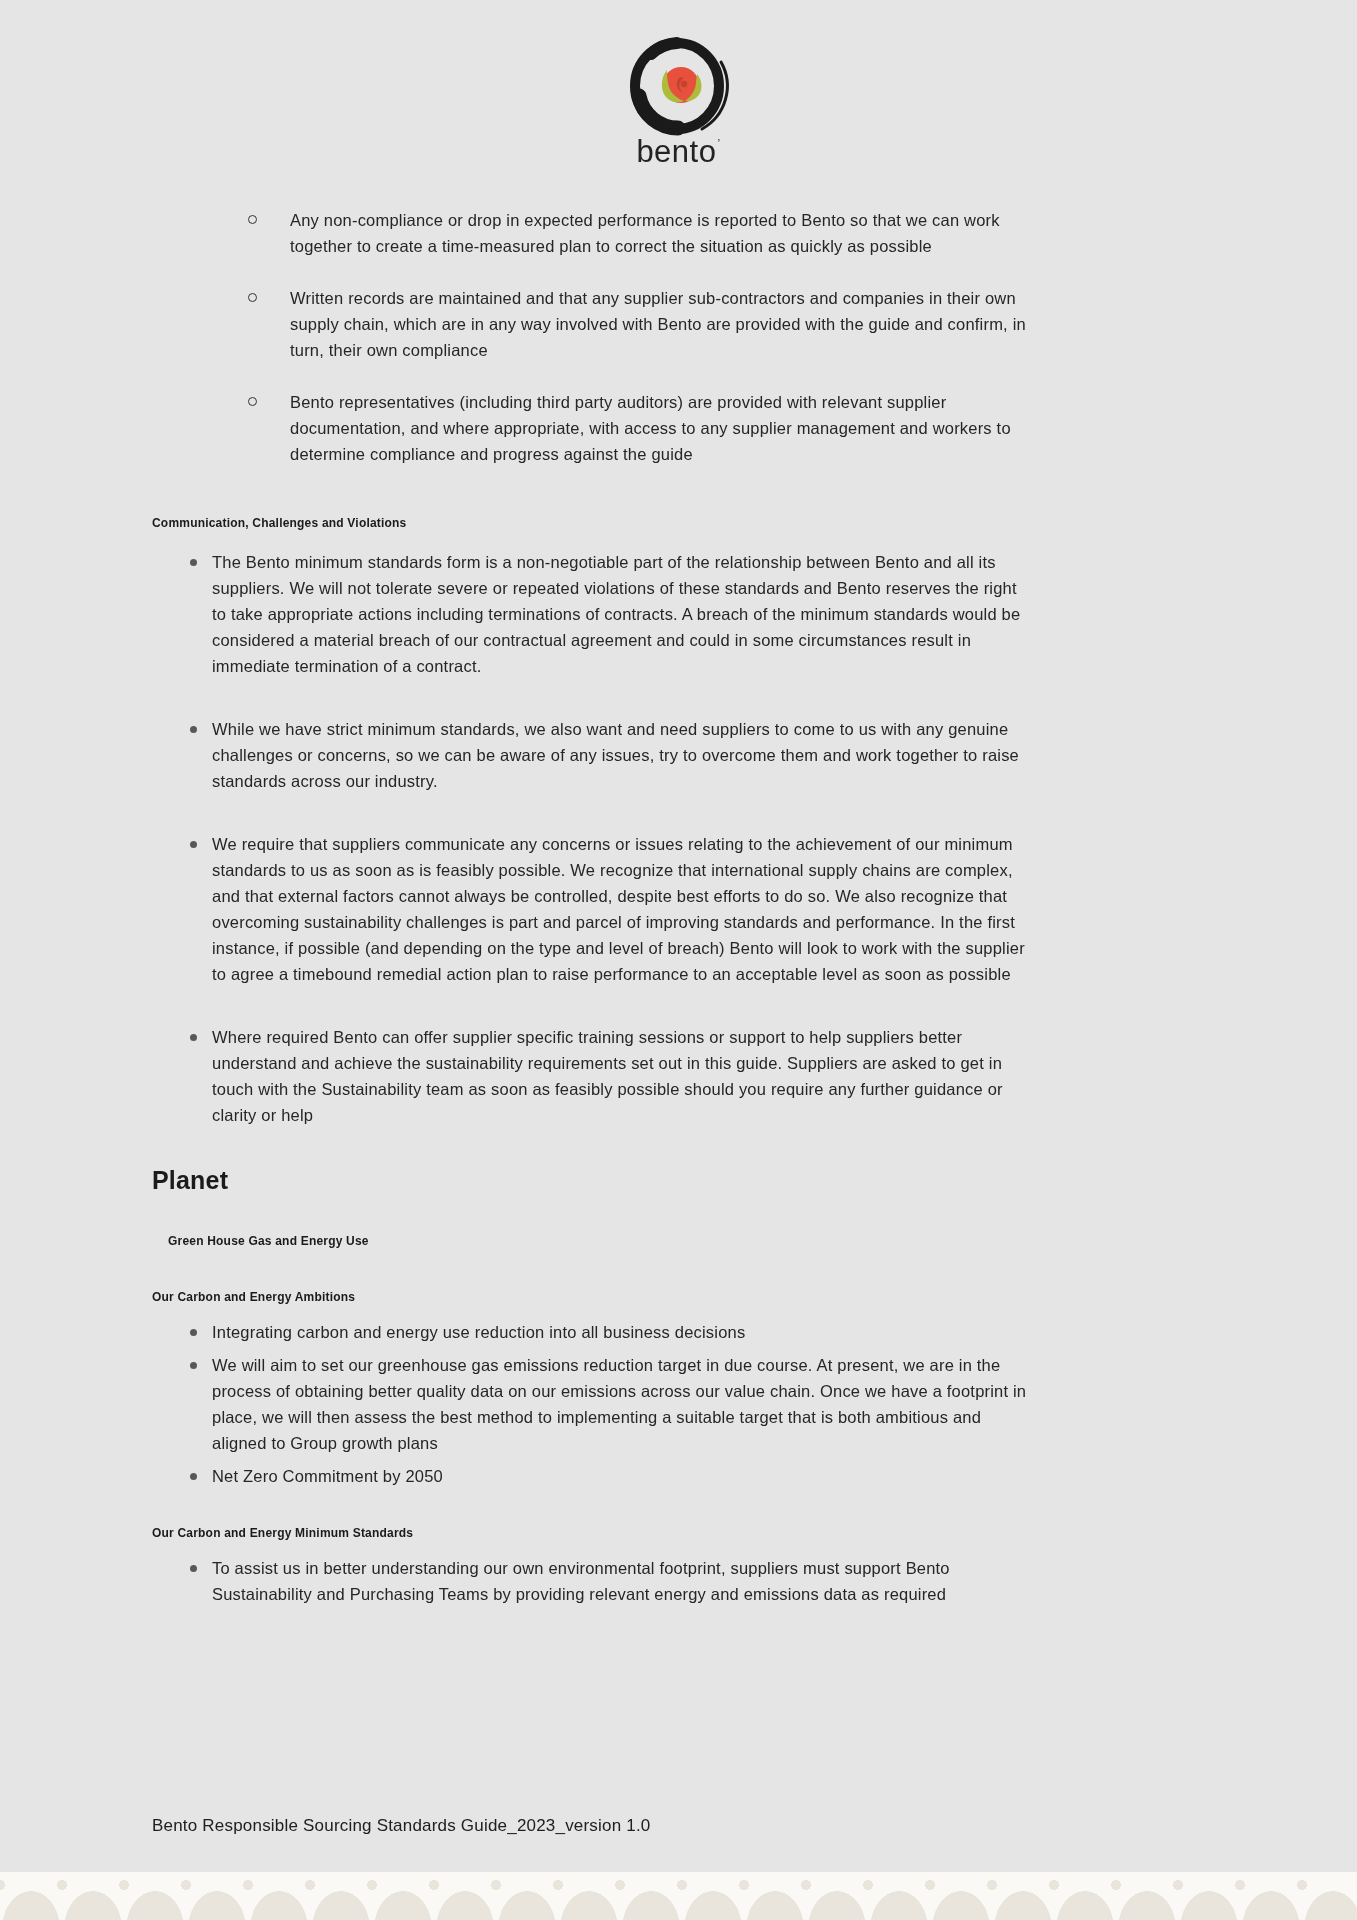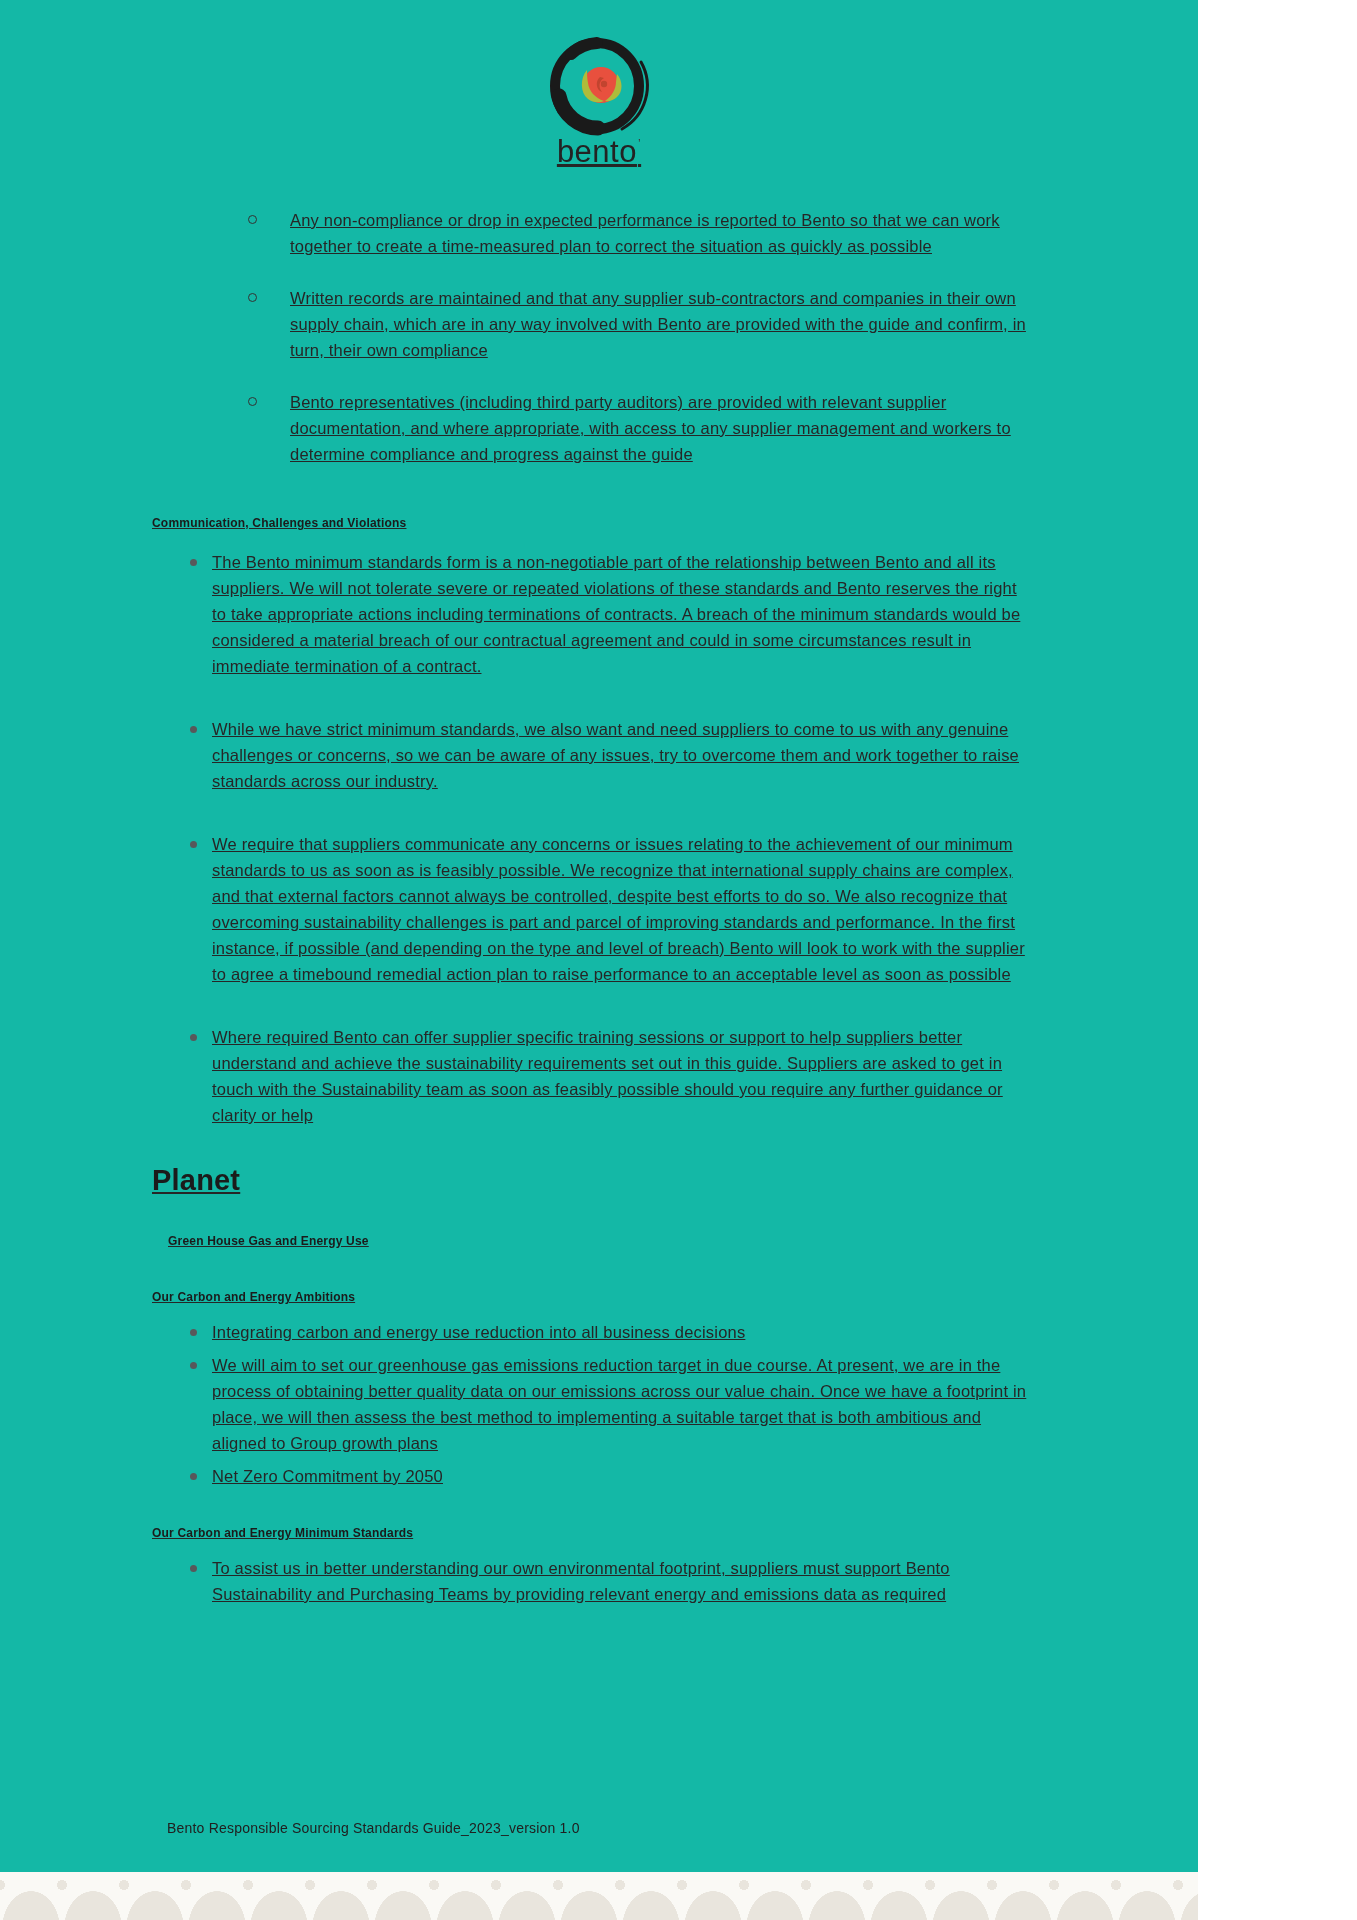--- a/index.html
+++ b/index.html
@@ -1,23 +1,22 @@
 <!DOCTYPE html>
 <html><head>
 <meta charset="utf-8">
 <style>
   html,body{margin:0;padding:0;background:#ffffff;}
   .page{
     position:relative;
-    width:1198px;height:1920px;
-    background:#14b8a6;
+    width:1357px;height:1920px;
+    background:#e5e5e5;
     overflow:hidden;
     font-family:"Liberation Sans","DejaVu Sans",sans-serif;
     color:#262626;
-    text-decoration:underline;
   }
   
   .logo-block{
     padding-top:34px;
     display:flex;flex-direction:column;align-items:center;
   }
   .logo-block svg{display:block;}
   .wordmark{
     margin-top:-4px;
     font-size:31px;
@@ -54,30 +53,30 @@
   .li.main{padding-left:60px;}
   .li.main .m-dot{
     position:absolute;left:38px;top:10px;
     width:7px;height:7px;border-radius:50%;
     background:#58585a;
   }
   .list-spaced .li.main{margin-bottom:37px;}
   .list-tight  .li.main{margin-bottom:7px;}
   h1,h3{margin:0;color:#1b1b1b;}
   h3{font-size:12px;line-height:24px;font-weight:700;}
-  h1{font-size:29px;line-height:30px;font-weight:700;}
+  h1{font-size:25px;line-height:30px;font-weight:700;}
   .h-comm{margin:44px 0 14px 0;}
   .h-planet{margin:18px 0 0 0;}
   .h-ghg{margin:34px 0 0 16px;}
   .h-amb{margin:32px 0 10px 0;}
   .h-min{margin:32px 0 10px 0;}
   
   .footer{
-    position:absolute;left:167px;bottom:84px;
-    font-size:14px;letter-spacing:.2px;color:#202020;
+    position:absolute;left:152px;bottom:84px;
+    font-size:17px;letter-spacing:.2px;color:#202020;
   }
   
   .deco{
     position:absolute;left:0;right:0;bottom:0;height:48px;
     background-color:#faf9f5;
     background-image:
       radial-gradient(ellipse 29px 38px at 31px 57px, #e9e5dd 99%, rgba(233,229,221,0) 100%),
       radial-gradient(circle 5px at 31px 13px, #e9e5dd 99%, rgba(233,229,221,0) 100%);
     background-size:62px 50px,62px 50px;
     background-position:0 0,31px 0;

